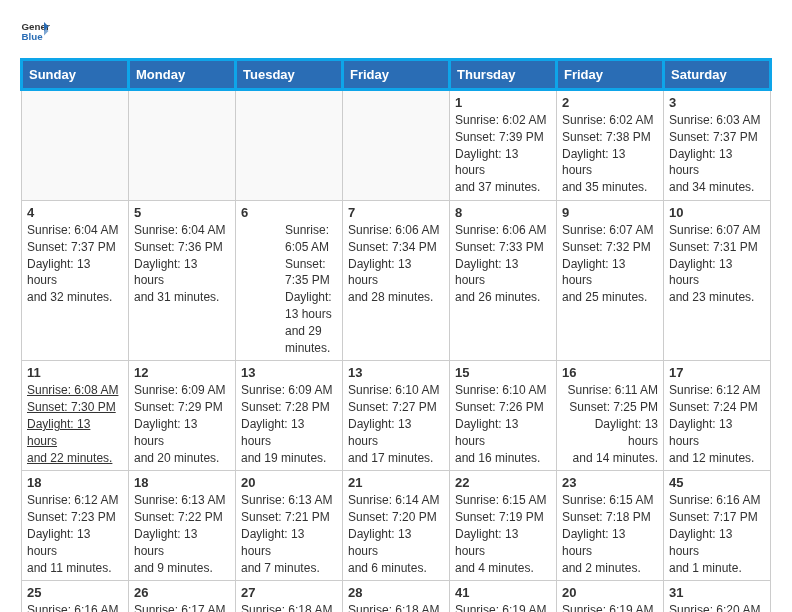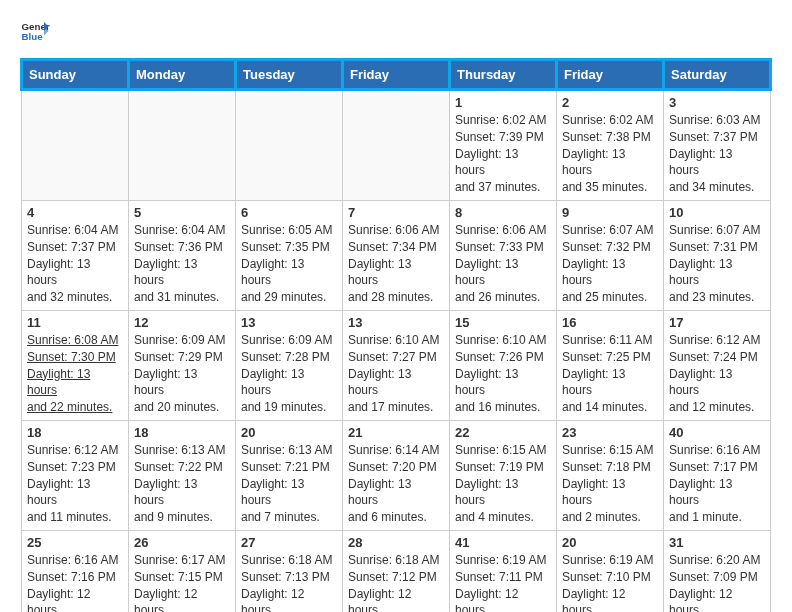--- a/index.html
+++ b/index.html
@@ -148,21 +148,21 @@
         </td>
         <td>
           <span class="day-number">5</span>
           <div class="day-info" style="white-space: pre-line;">Sunrise: 6:04 AM
 Sunset: 7:36 PM
 Daylight: 13 hours
 and 31 minutes.</div>
         </td>
         <td>
           <span class="day-number">6</span>
-          <div class="day-info" style="white-space: pre-line;">Sunrise: 6:05 AM
+          <div class="day-info" style="white-space: pre-line; margin-left: 44px;">Sunrise: 6:05 AM
 Sunset: 7:35 PM
 Daylight: 13 hours
 and 29 minutes.</div>
         </td>
         <td>
           <span class="day-number">7</span>
           <div class="day-info" style="white-space: pre-line;">Sunrise: 6:06 AM
 Sunset: 7:34 PM
 Daylight: 13 hours
 and 28 minutes.</div>
@@ -220,21 +220,21 @@
         </td>
         <td>
           <span class="day-number">15</span>
           <div class="day-info" style="white-space: pre-line;">Sunrise: 6:10 AM
 Sunset: 7:26 PM
 Daylight: 13 hours
 and 16 minutes.</div>
         </td>
         <td>
           <span class="day-number">16</span>
-          <div class="day-info" style="white-space: pre-line;">Sunrise: 6:11 AM
+          <div class="day-info" style="white-space: pre-line; text-align: right;">Sunrise: 6:11 AM
 Sunset: 7:25 PM
 Daylight: 13 hours
 and 14 minutes.</div>
         </td>
         <td>
           <span class="day-number">17</span>
           <div class="day-info" style="white-space: pre-line;">Sunrise: 6:12 AM
 Sunset: 7:24 PM
 Daylight: 13 hours
 and 12 minutes.</div>
@@ -277,21 +277,21 @@
 and 4 minutes.</div>
         </td>
         <td>
           <span class="day-number">23</span>
           <div class="day-info" style="white-space: pre-line;">Sunrise: 6:15 AM
 Sunset: 7:18 PM
 Daylight: 13 hours
 and 2 minutes.</div>
         </td>
         <td>
-          <span class="day-number">40</span>
+          <span class="day-number">45</span>
           <div class="day-info" style="white-space: pre-line;">Sunrise: 6:16 AM
 Sunset: 7:17 PM
 Daylight: 13 hours
 and 1 minute.</div>
         </td>
       </tr>
       <tr>
         <td>
           <span class="day-number">25</span>
           <div class="day-info" style="white-space: pre-line;">Sunrise: 6:16 AM

